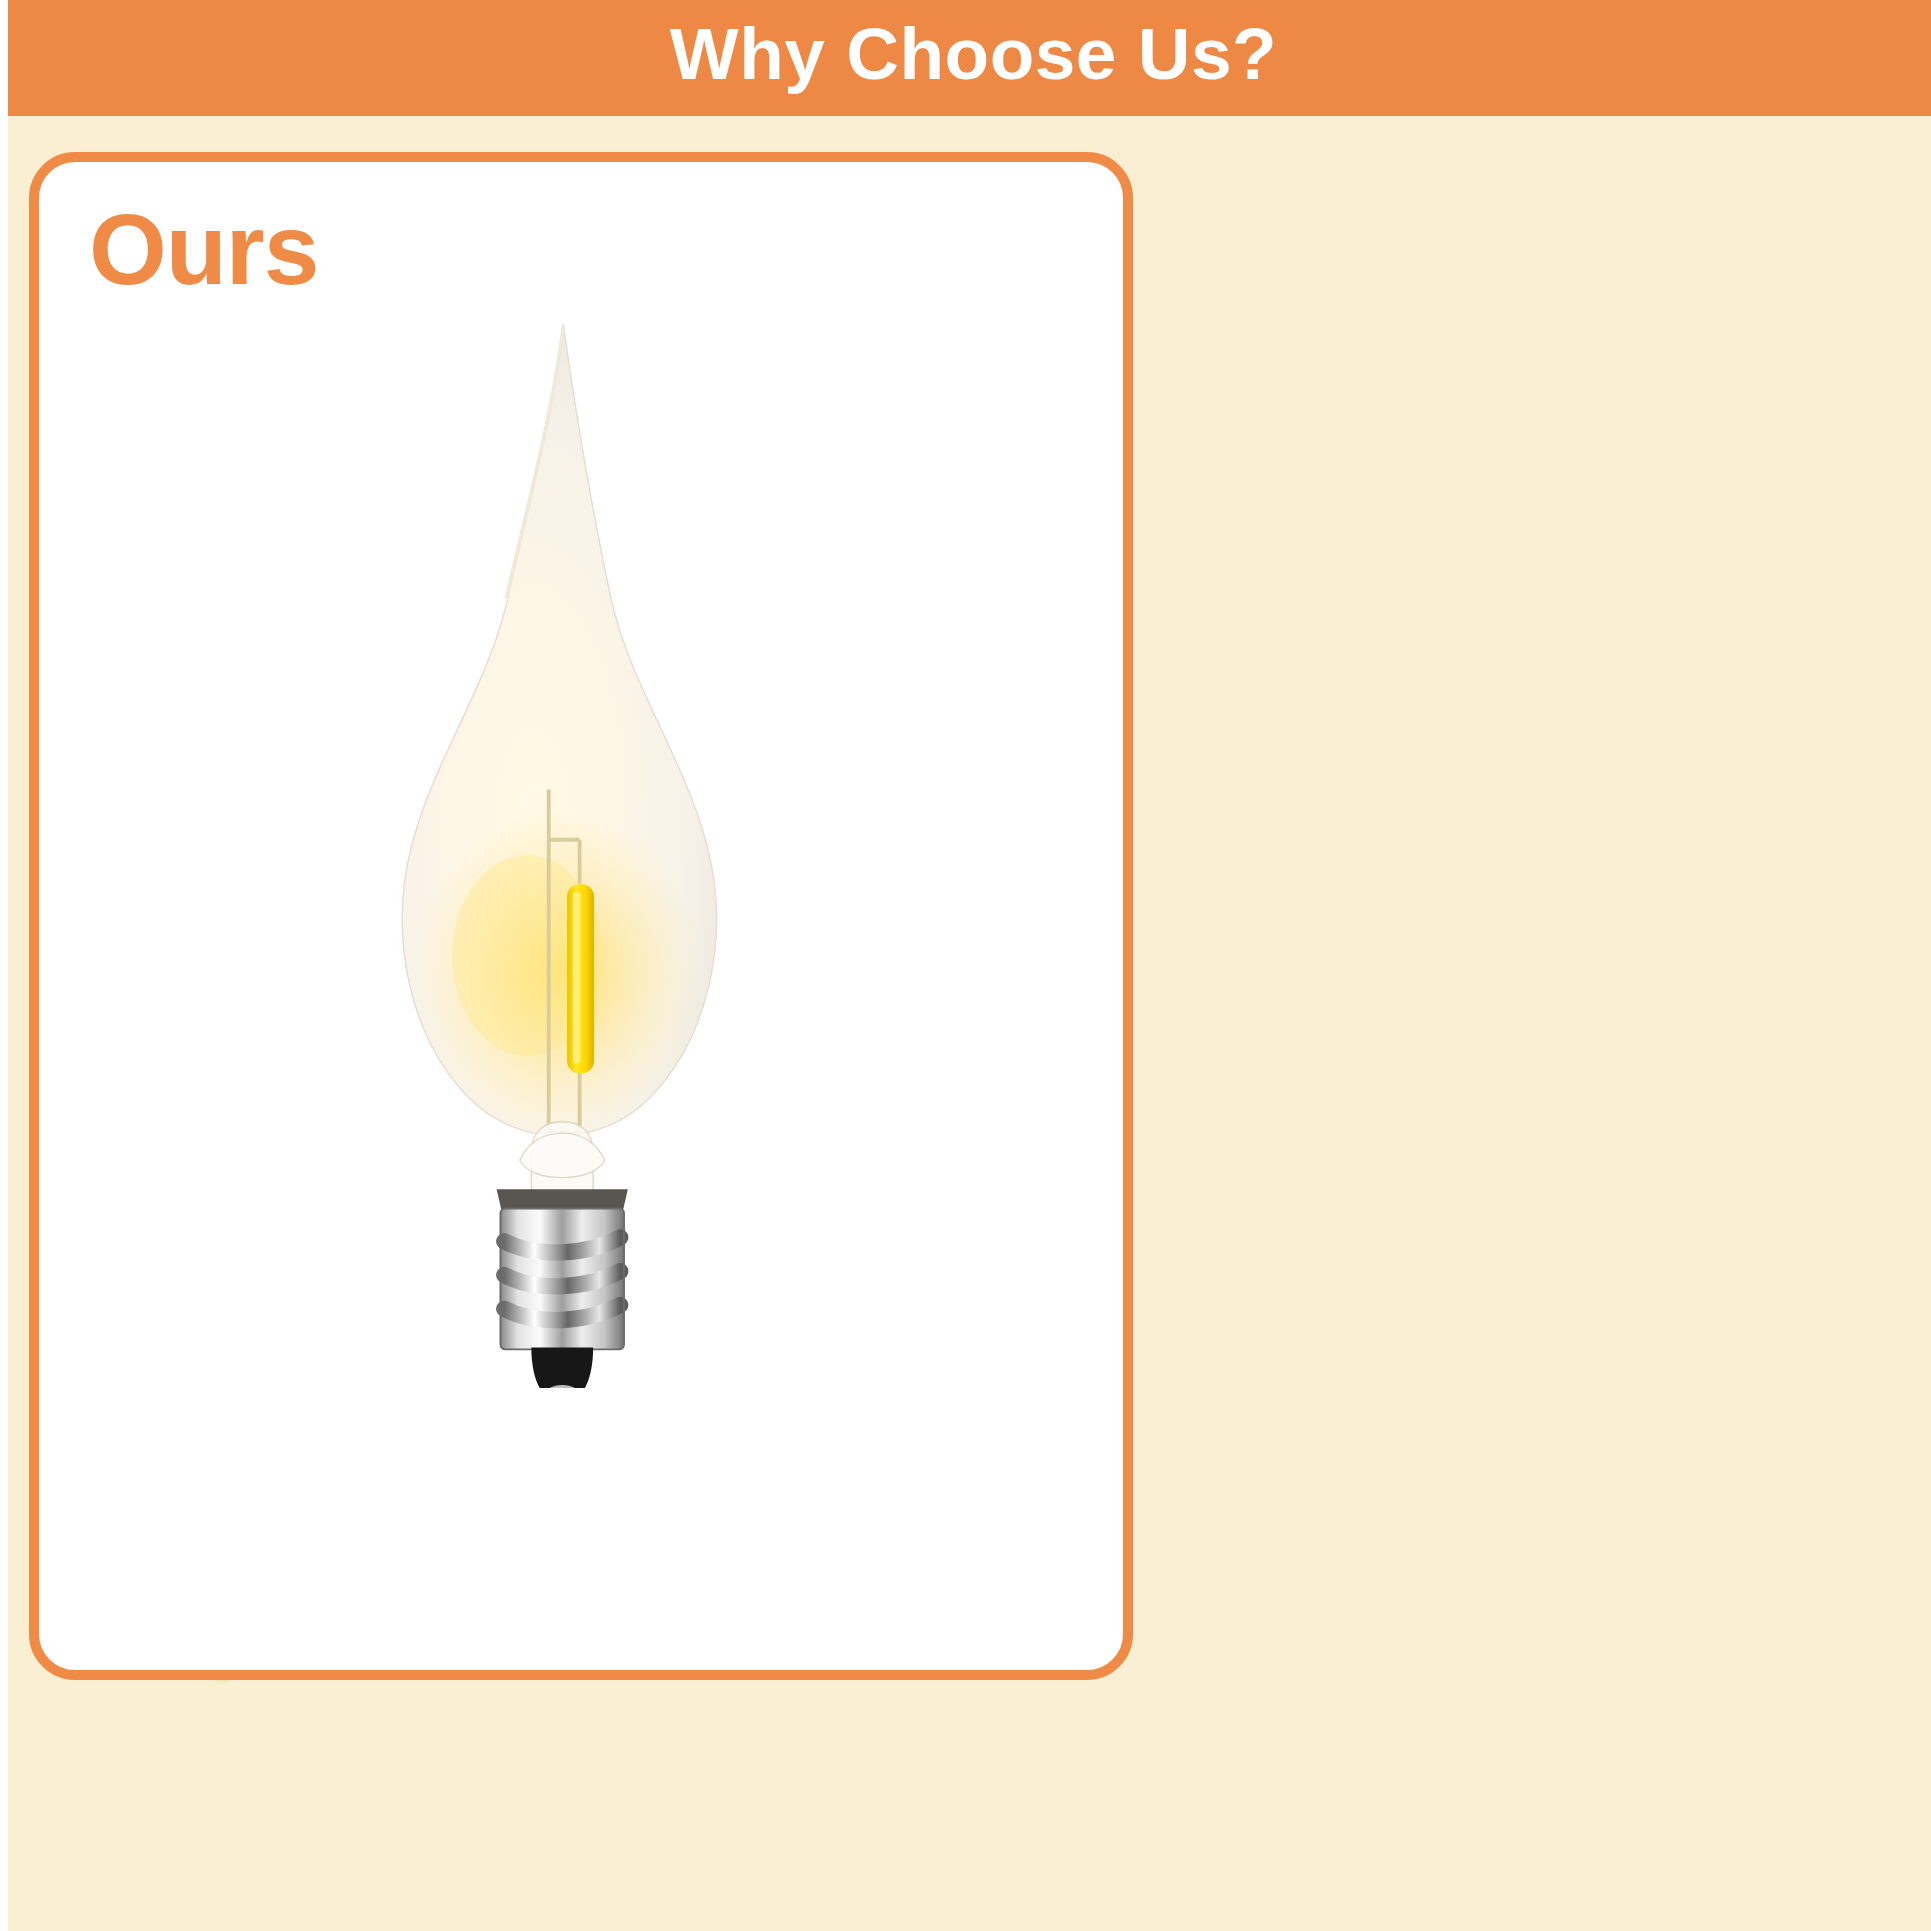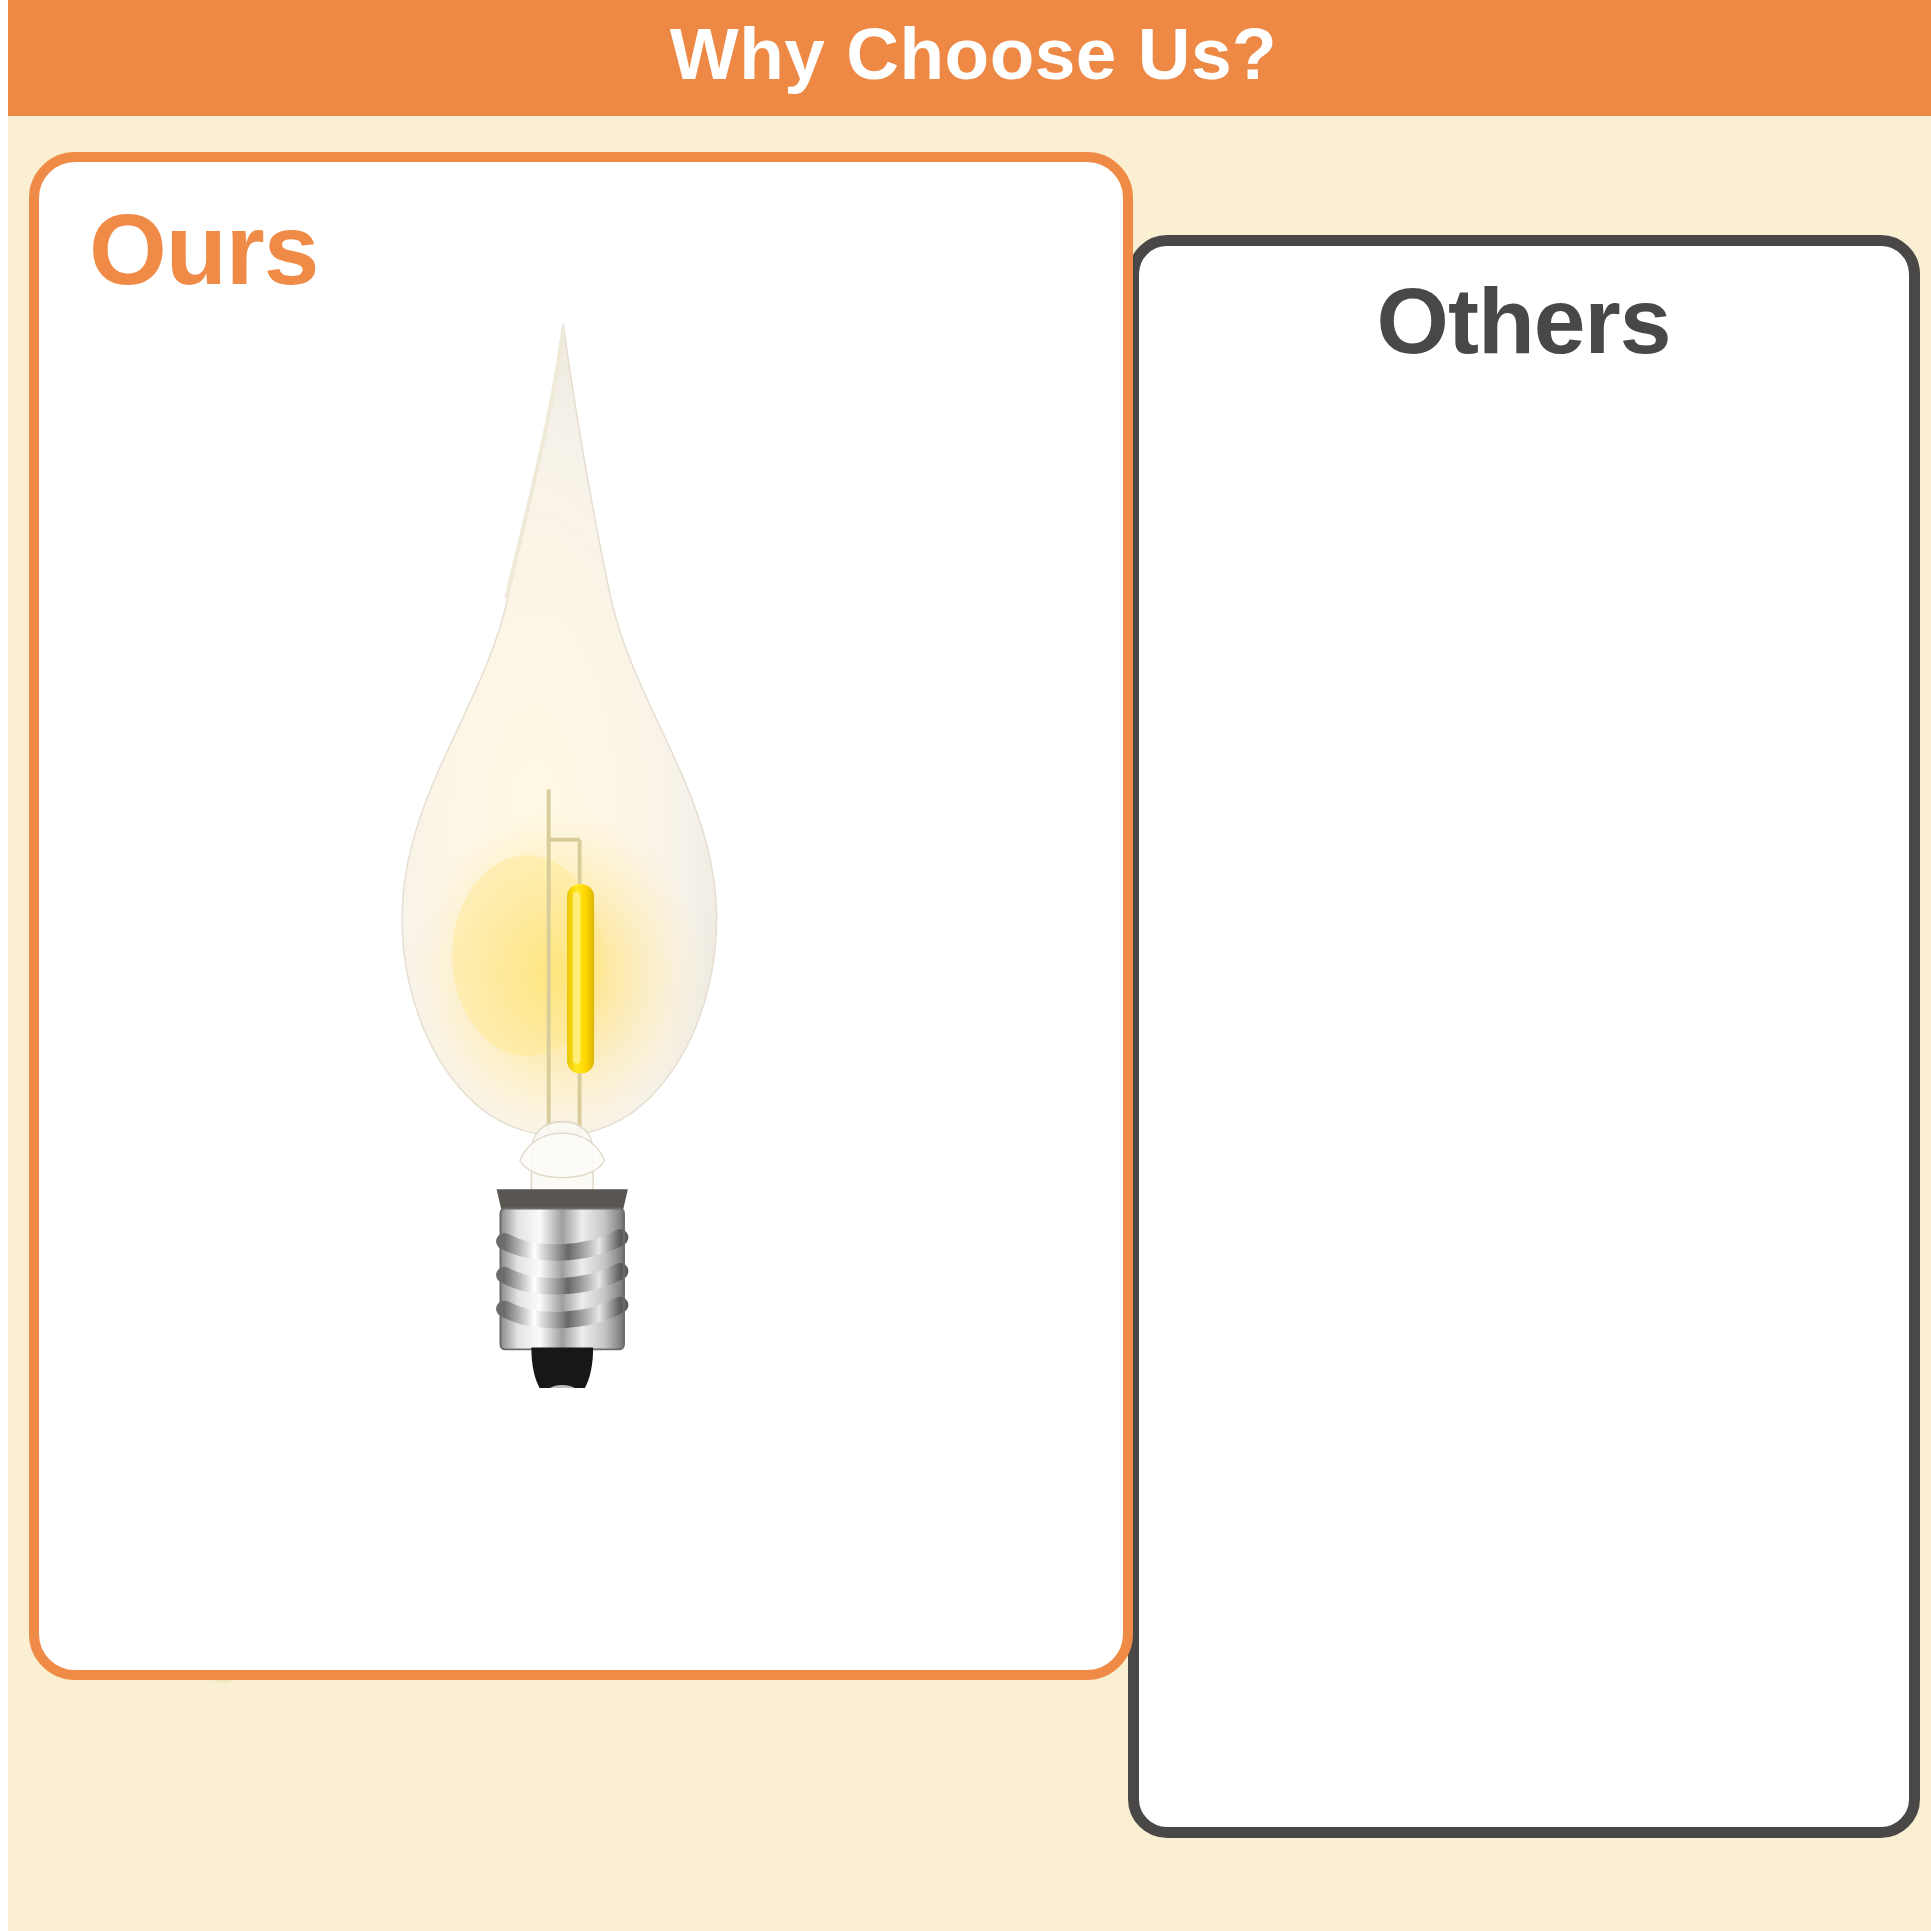--- a/index.html
+++ b/index.html
@@ -171,24 +171,20 @@
 </style>
 </head>
 <body>
 
 <div id="page">
 
   <div id="header-band">
     <div id="header-title">Why Choose Us?</div>
   </div>
 
-  <div id="others-card">
-    <div id="others-title">Others</div>
-
-  </div>
 
   <div id="ours-card">
     <div id="ours-title">Ours</div>
 
     <svg id="led-bulb" class="bulb-svg" width="502" height="1081" viewBox="0 0 520 1120">
       <defs>
         <radialGradient id="frostG" cx="42%" cy="62%" r="62%">
           <stop offset="0%" stop-color="#fff9e4"></stop>
           <stop offset="42%" stop-color="#fdf6e6"></stop>
           <stop offset="78%" stop-color="#f7f2e9"></stop>

